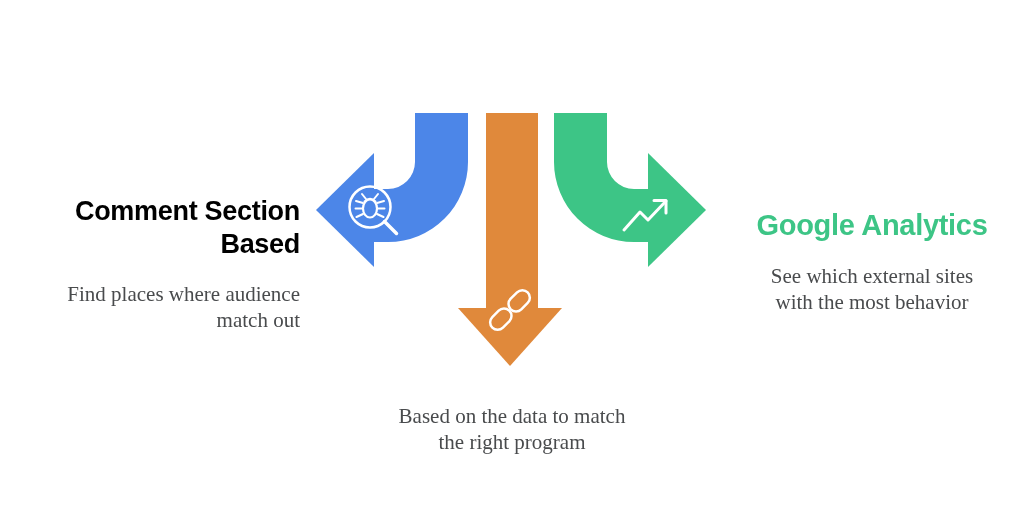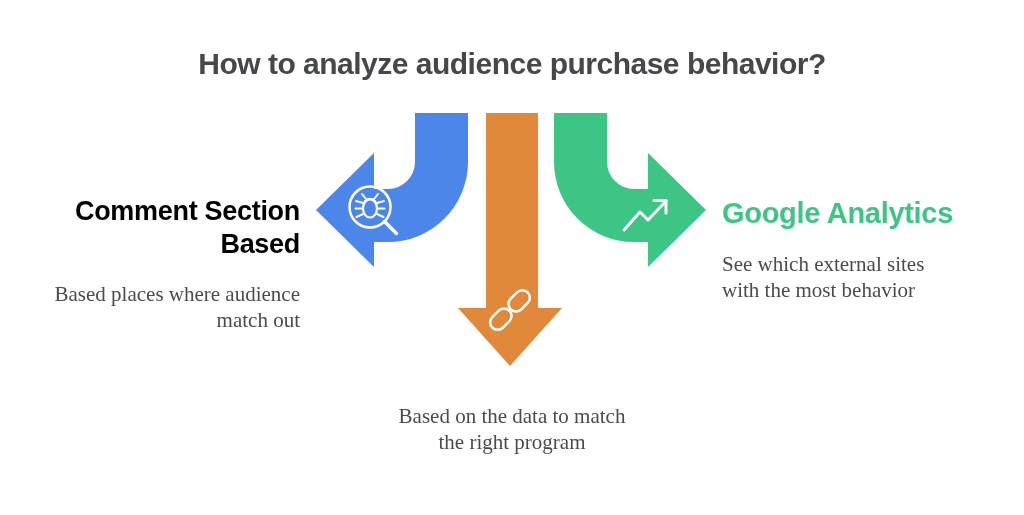--- a/index.html
+++ b/index.html
@@ -39,32 +39,31 @@
     letter-spacing: -0.3px;
   }
   .step-desc {
     font-size: 21px;
     line-height: 26px;
     color: #494B4D;
     margin-top: 20px;
     font-family: Liberation Serif, serif;
   }
   .step-left   { left: 6px;   top: 195px; width: 294px; text-align: right; }
-  .step-right  { left: 722px; top: 196px; width: 300px; text-align: left; }
+  .step-right  { left: 722px; top: 208px; width: 300px; text-align: center; }
   .step-right .step-title { font-size: 29px; line-height: 35px; }
   .step-middle { left: 337px; top: 383px; width: 350px; text-align: center; }
   .step-middle .step-desc { }
   .icon-stroke { fill: none; stroke-linecap: round; stroke-linejoin: round; }
 </style>
 </head>
 <body>
 
 <div class="canvas">
 
-  <h1 class="page-title">How to analyze audience purchase behavior?</h1>
 
   <svg class="arrows-svg" width="1024" height="515" viewBox="0 0 1024 515" xmlns="http://www.w3.org/2000/svg">
 
     <g>
       <path d="M 415 113 L 468 113 L 468 162 A 80 80 0 0 1 388 242 L 374 242 L 374 189 L 388 189 A 27 27 0 0 0 415 162 Z" fill="#4C86E8"></path>
       <path d="M 316 210 L 374 153 L 374 267 Z" fill="#4C86E8"></path>
       <g class="icon-stroke" stroke="#FFFFFF">
         <circle cx="370" cy="207" r="20.5" stroke-width="2.5"></circle>
         <path d="M 384.5 221.5 L 396.5 233.5" stroke-width="3.5"></path>
         <ellipse cx="370" cy="208.5" rx="7" ry="9" stroke-width="2.2"></ellipse>
@@ -93,21 +92,21 @@
       </g>
     </g>
   </svg>
 
   <div class="step step-left">
     <div class="step-title" style="color: #000000;">
       <span>Comment Section</span><br>
       <span>Based</span>
     </div>
     <div class="step-desc">
-      <span>Based places where audience</span><br>
+      <span>Find places where audience</span><br>
       <span>match out</span>
     </div>
   </div>
 
   <div class="step step-middle">
     <div class="step-desc">
       <span>Based on the data to match</span><br>
       <span>the right program</span>
     </div>
   </div>

